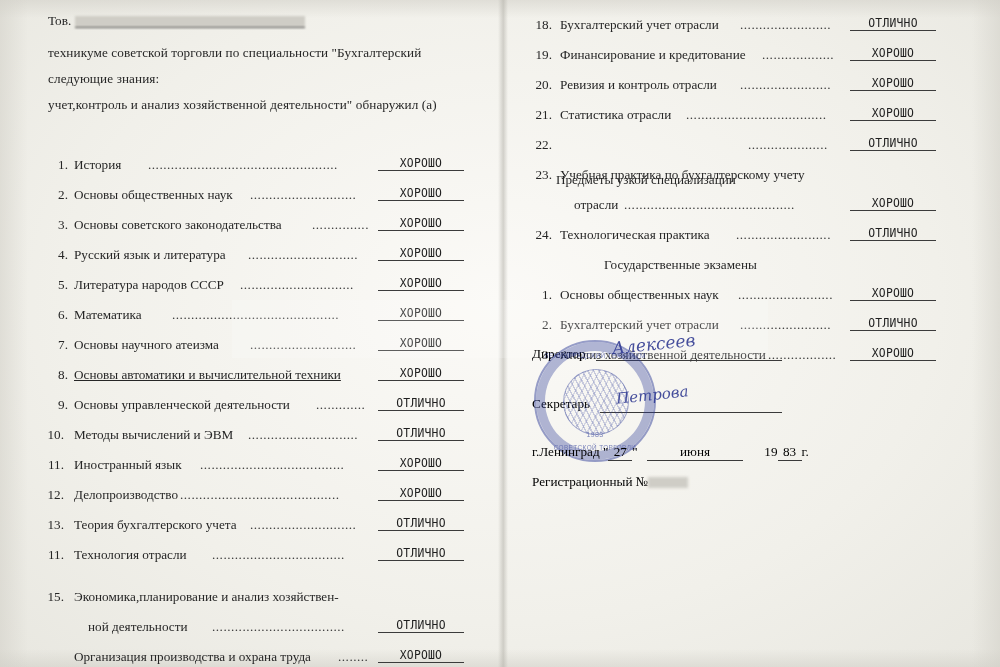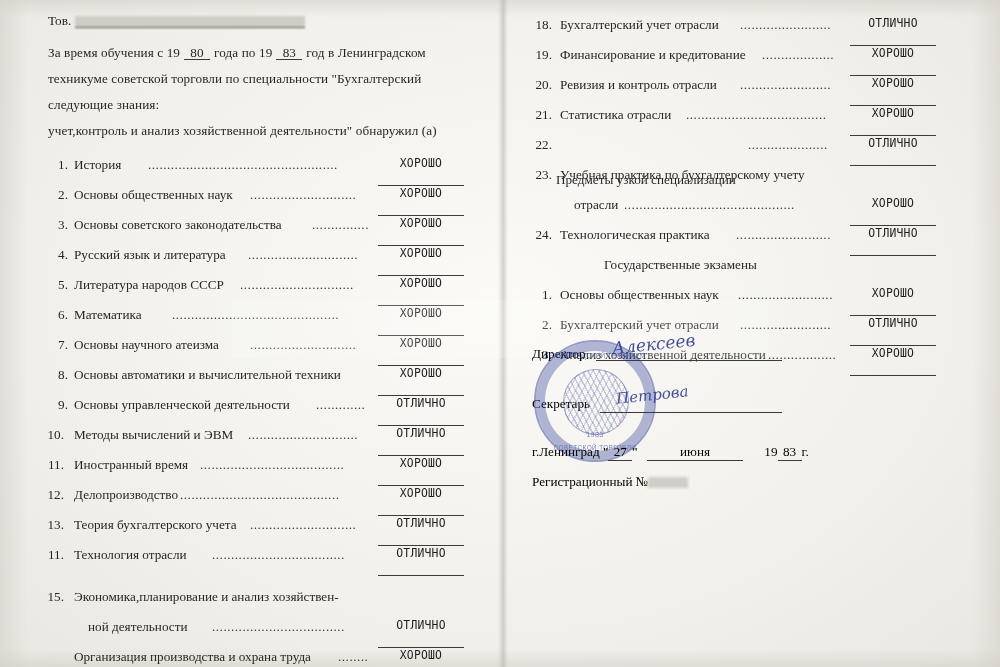--- a/index.html
+++ b/index.html
@@ -83,21 +83,21 @@
     color: #3a3a3a;
     letter-spacing: .5px;
   }
   .grade {
     position: absolute;
     text-align: center;
     font-family: "DejaVu Sans Mono", monospace;
     font-size: 11.4px;
     letter-spacing: .2px;
     border-bottom: 1px solid #3b3b3b;
-    padding-bottom: 16px;
+    padding-bottom: 1px;
     color: #1f1f1f;
   }
   .subhead {
     position: absolute;
     white-space: nowrap;
     font-size: 13.2px;
   }
   
   .watermark {
     position: absolute;
@@ -209,23 +209,20 @@
   <div class="paper-bg"></div>
   <div class="fold"></div>
 
   <div class="col col-left">
 
     <div class="tov-row" style="position:absolute;left:48px;top:14px;">
       <span>Тов.</span><span class="redacted" style="width:230px;margin-left:4px;"></span>
     </div>
 
     <div class="intro" style="top:46px;">
-      <div class="intro-row">
-        <span>За время обучения с 19</span><span class="inline-ul" style="width:26px;margin:0 4px;">80</span><span>года по 19</span><span class="inline-ul" style="width:26px;margin:0 4px;">83</span><span>год в  Ленинградском</span>
-      </div>
       <div class="intro-row">техникуме  советской  торговли  по  специальности  "Бухгалтерский</div>
       <div class="intro-row">следующие знания:</div>
       <div class="intro-row">учет,контроль и анализ хозяйственной деятельности" обнаружил (а)</div>
     </div>
 
     <div class="item" style="top:158px;">
       <span class="num" style="left:44px;">1.</span>
       <span class="txt" style="left:74px;">История</span>
       <span class="txt dots" style="left:148px;">..................................................</span>
       <span class="grade" style="left:378px;width:86px;">ХОРОШО</span>
@@ -268,41 +265,41 @@
 
     <div class="item" style="top:338px;">
       <span class="num" style="left:44px;">7.</span>
       <span class="txt" style="left:74px;">Основы   научного  атеизма</span>
       <span class="txt dots" style="left:250px;">............................</span>
       <span class="grade" style="left:378px;width:86px;">ХОРОШО</span>
     </div>
 
     <div class="item" style="top:368px;">
       <span class="num" style="left:44px;">8.</span>
-      <span class="txt" style="left:74px;">Основы  автоматики  и  вычислительной  техники</span>
+      <span class="txt" style="left:74px;text-decoration:underline;">Основы  автоматики  и  вычислительной  техники</span>
       <span class="grade" style="left:378px;width:86px;">ХОРОШО</span>
     </div>
 
     <div class="item" style="top:398px;">
       <span class="num" style="left:44px;">9.</span>
       <span class="txt" style="left:74px;">Основы  управленческой  деятельности</span>
       <span class="txt dots" style="left:316px;">.............</span>
       <span class="grade" style="left:378px;width:86px;">ОТЛИЧНО</span>
     </div>
 
     <div class="item" style="top:428px;">
       <span class="num" style="left:40px;text-align:right;">10.</span>
       <span class="txt" style="left:74px;">Методы   вычислений  и  ЭВМ</span>
       <span class="txt dots" style="left:248px;">.............................</span>
       <span class="grade" style="left:378px;width:86px;">ОТЛИЧНО</span>
     </div>
 
     <div class="item" style="top:458px;">
       <span class="num" style="left:40px;">11.</span>
-      <span class="txt" style="left:74px;">Иностранный  время</span>
+      <span class="txt" style="left:74px;">Иностранный  язык</span>
       <span class="txt dots" style="left:200px;">......................................</span>
       <span class="grade" style="left:378px;width:86px;">ХОРОШО</span>
     </div>
 
     <div class="item" style="top:488px;">
       <span class="num" style="left:40px;">12.</span>
       <span class="txt" style="left:74px;">Делопроизводство</span>
       <span class="txt dots" style="left:180px;">..........................................</span>
       <span class="grade" style="left:378px;width:86px;">ХОРОШО</span>
     </div>

